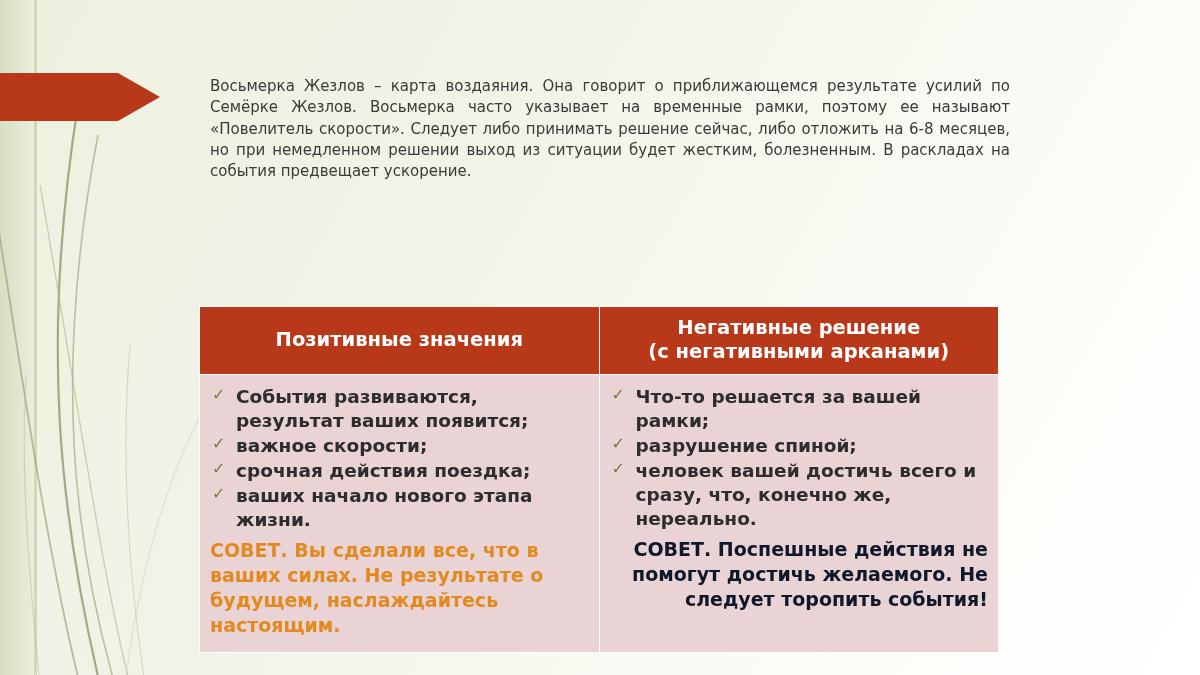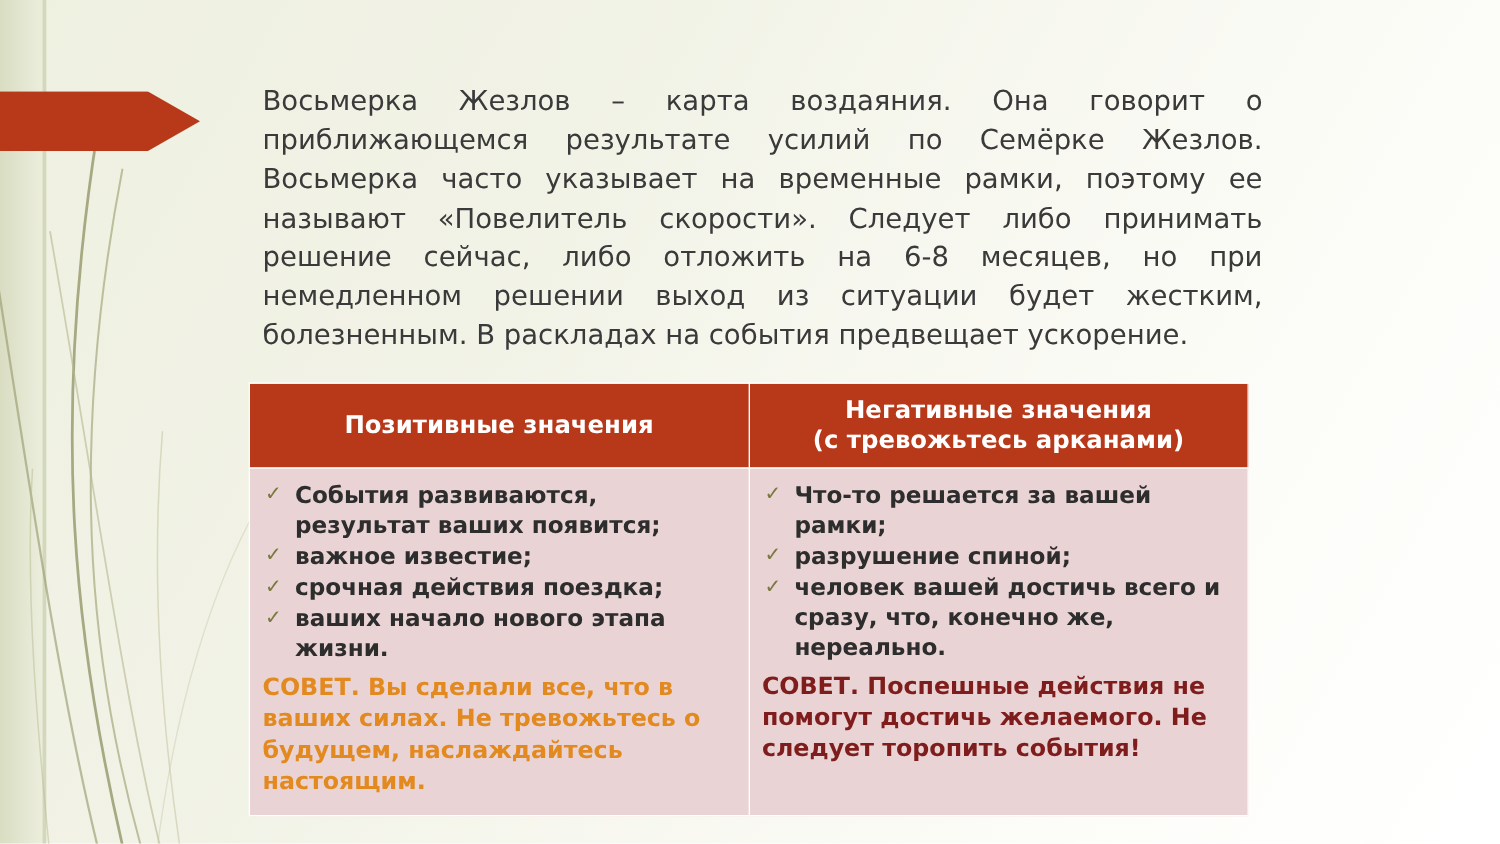--- a/index.html
+++ b/index.html
@@ -50,23 +50,23 @@
     width: 160px;
     height: 48px;
     background: #b8381a;
     clip-path: polygon(0 0, 118px 0, 160px 50%, 118px 100%, 0 100%);
   }
 
   
   .para {
     position: absolute;
     left: 210px;
-    top: 66px;
+    top: 76px;
     width: 800px;
-    font-size: 22px;
+    font-size: 15px;
     line-height: 1.42;
     color: #3a3a3a;
     text-align: justify;
     text-justify: inter-word;
     font-family: "DejaVu Sans", sans-serif;
   }
 
   
   .tbl {
     position: absolute;
@@ -115,21 +115,21 @@
     font-size: 16px;
     font-weight: normal;
   }
   .advice {
     margin-top: 6px;
     font-size: 19px;
     font-weight: bold;
     line-height: 1.32;
   }
   .advice.left { color: #e2891f; }
-  .advice.right { color: #7f1d1d; }
+  .advice.right { color: #0f172a; text-align: right; }
 </style>
 </head>
 <body>
 
 <div class="slide">
 
   <div class="left-band"></div>
   <div class="left-band-edge"></div>
 
   <svg class="grass" viewBox="0 0 260 640" preserveAspectRatio="none">
@@ -144,47 +144,47 @@
 
   <div class="chevron"></div>
 
   <div class="para">Восьмерка Жезлов – карта воздаяния. Она говорит о приближающемся результате усилий по Семёрке Жезлов. Восьмерка часто указывает на временные рамки, поэтому ее называют «Повелитель скорости». Следует либо принимать решение сейчас, либо отложить на 6-8 месяцев, но при немедленном решении выход из ситуации будет жестким, болезненным. В раскладах на события предвещает ускорение.</div>
 
   <table class="tbl">
     <thead>
       <tr>
         <th>Позитивные значения</th>
         <th>
-          <div>Негативные значения</div>
-          <div>(с тревожьтесь арканами)</div>
+          <div>Негативные решение</div>
+          <div>(с негативными арканами)</div>
         </th>
       </tr>
     </thead>
     <tbody>
       <tr>
         <td>
           <ul class="bullets">
             <li>
               <span class="tick">✓</span>
               <span>События развиваются, результат ваших появится;</span>
             </li>
             <li>
               <span class="tick">✓</span>
-              <span>важное известие;</span>
+              <span>важное скорости;</span>
             </li>
             <li>
               <span class="tick">✓</span>
               <span>срочная действия поездка;</span>
             </li>
             <li>
               <span class="tick">✓</span>
               <span>ваших начало нового этапа жизни.</span>
             </li>
           </ul>
-          <div class="advice left">СОВЕТ. Вы сделали все, что в ваших силах. Не тревожьтесь о будущем, наслаждайтесь настоящим.</div>
+          <div class="advice left">СОВЕТ. Вы сделали все, что в ваших силах. Не результате о будущем, наслаждайтесь настоящим.</div>
         </td>
         <td>
           <ul class="bullets">
             <li>
               <span class="tick">✓</span>
               <span>Что-то решается за вашей рамки;</span>
             </li>
             <li>
               <span class="tick">✓</span>
               <span>разрушение спиной;</span>

